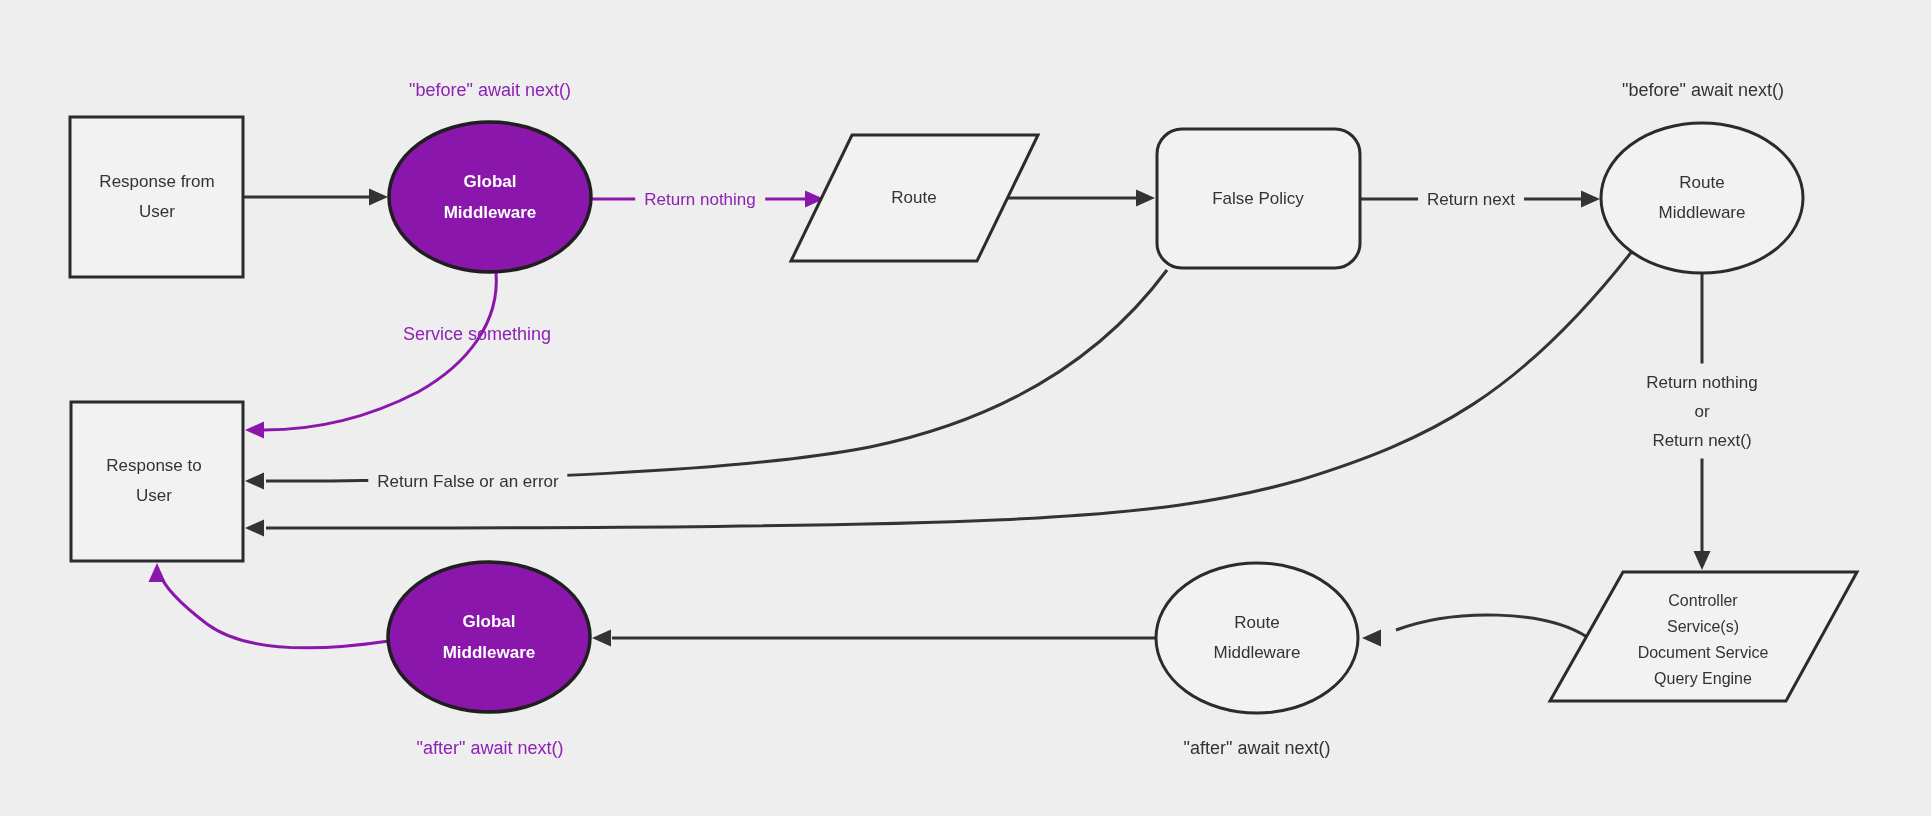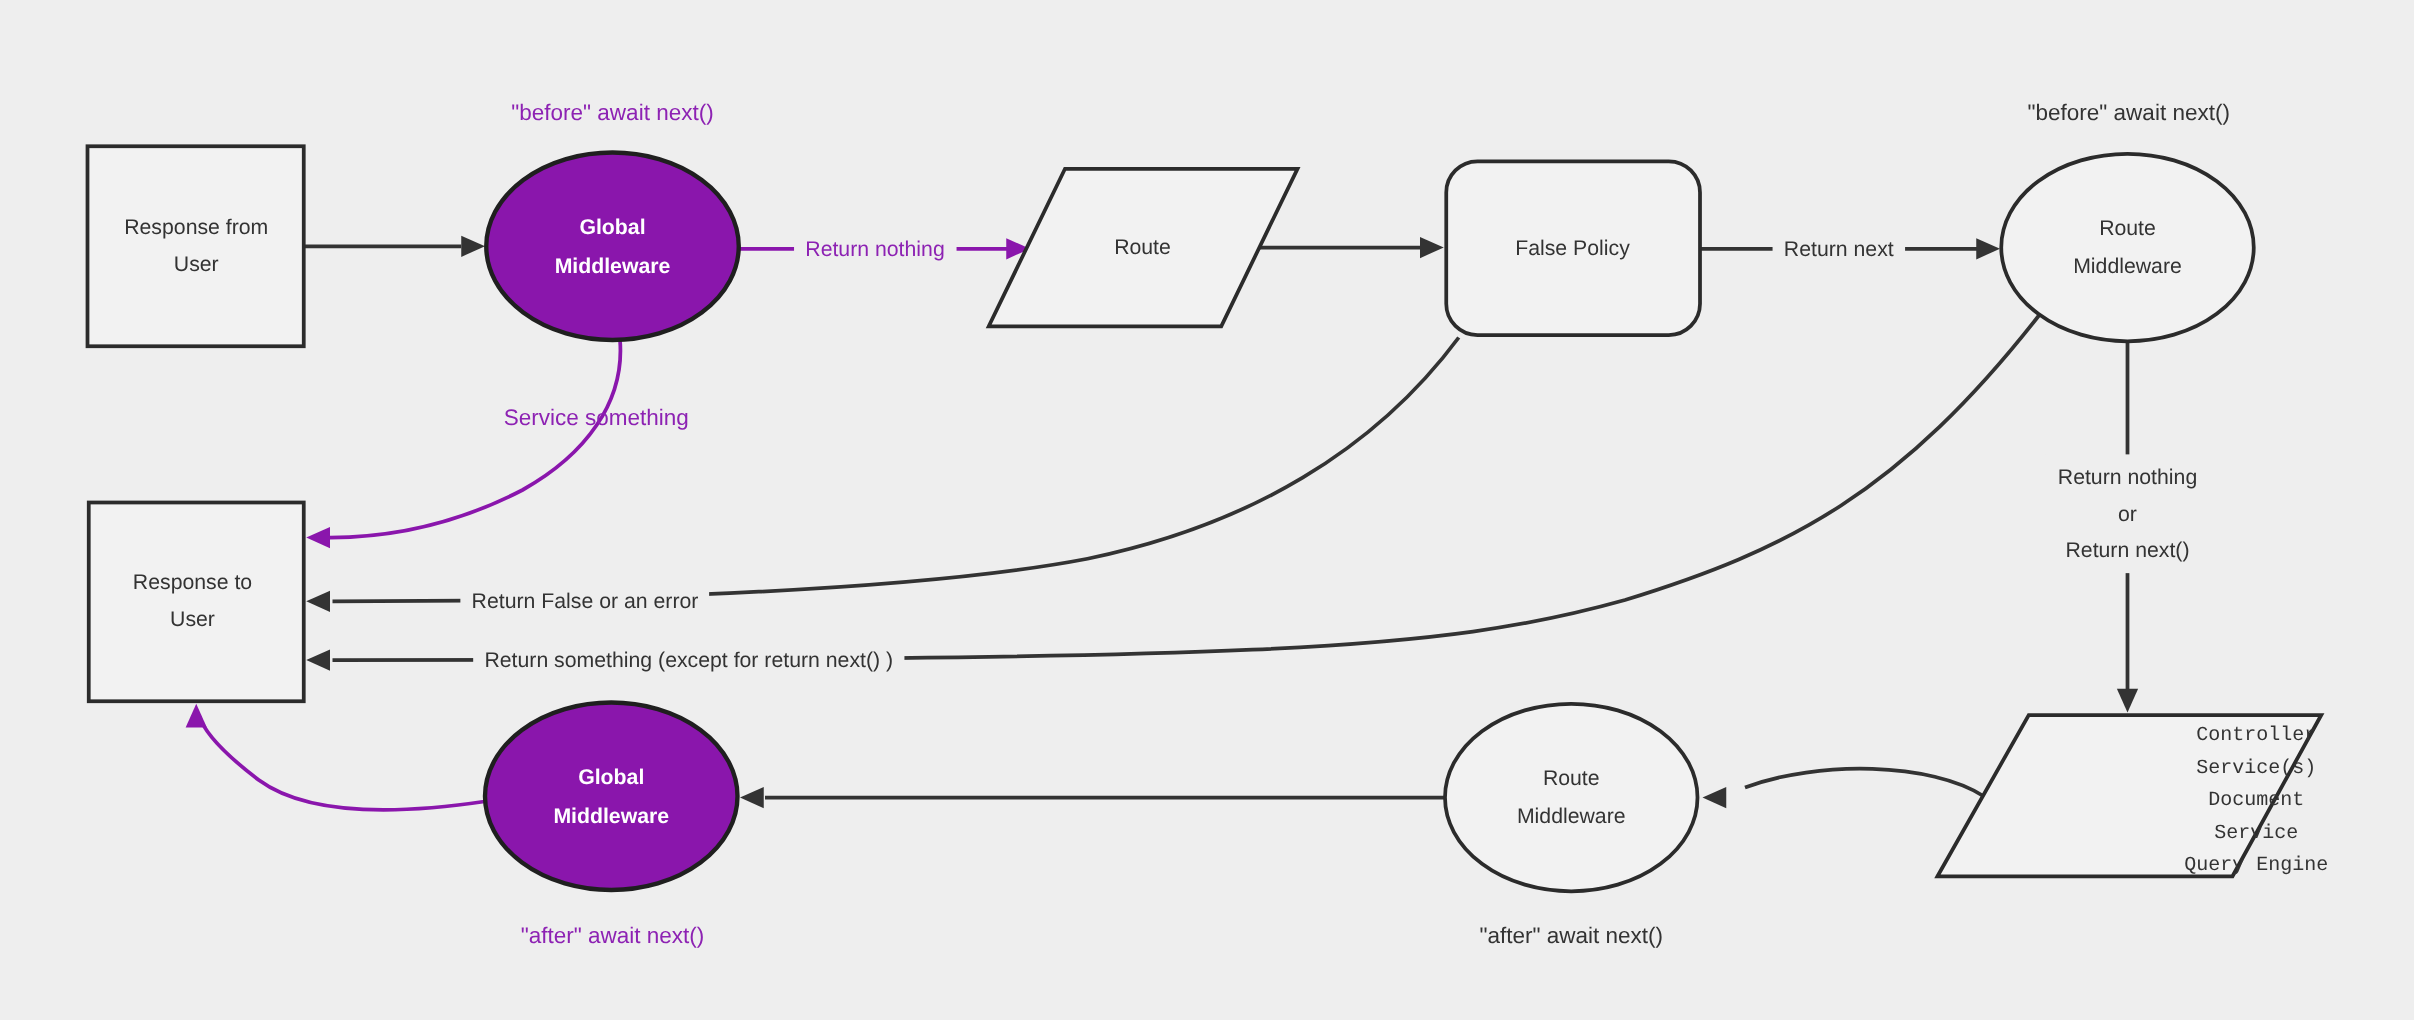--- a/index.html
+++ b/index.html
@@ -101,38 +101,37 @@
   </svg>
 
   <div class="lbl node-label" style="left:157px;top:197px;">Response from
 User</div>
   <div class="lbl node-label on-purple" style="left:490px;top:197px;">Global
 Middleware</div>
   <div class="lbl node-label" style="left:914px;top:198px;">Route</div>
   <div class="lbl node-label" style="left:1258px;top:199px;">False Policy</div>
   <div class="lbl node-label" style="left:1702px;top:198px;">Route
 Middleware</div>
-  <div class="lbl node-label small" style="left:1805px;top:640px;font-family:Liberation Mono, monospace;">Controller
+  <div class="lbl node-label small" style="left:1703px;top:640px;">Controller
 Service(s)
 Document Service
 Query Engine</div>
   <div class="lbl node-label" style="left:1257px;top:638px;">Route
 Middleware</div>
   <div class="lbl node-label on-purple" style="left:489px;top:637px;">Global
 Middleware</div>
   <div class="lbl node-label" style="left:154px;top:481px;">Response to
 User</div>
 
   <div class="lbl edge-label purple" style="left:700px;top:199px;">Return nothing</div>
   <div class="lbl edge-label" style="left:1471px;top:199px;">Return next</div>
   <div class="lbl edge-label multiline" style="left:1702px;top:411px;">Return nothing
 or
 Return next()</div>
   <div class="lbl edge-label" style="left:468px;top:481px;">Return False or an error</div>
-  <div class="lbl edge-label" style="left:551px;top:528px;">Return something (except for return next() )</div>
 
   <div class="lbl free-label purple" style="left:490px;top:90px;">"before" await next()</div>
   <div class="lbl free-label" style="left:1703px;top:90px;">"before" await next()</div>
   <div class="lbl free-label purple" style="left:477px;top:334px;">Service something</div>
   <div class="lbl free-label purple" style="left:490px;top:748px;">"after" await next()</div>
   <div class="lbl free-label" style="left:1257px;top:748px;">"after" await next()</div>
 
 </div>
 
 </body></html>

